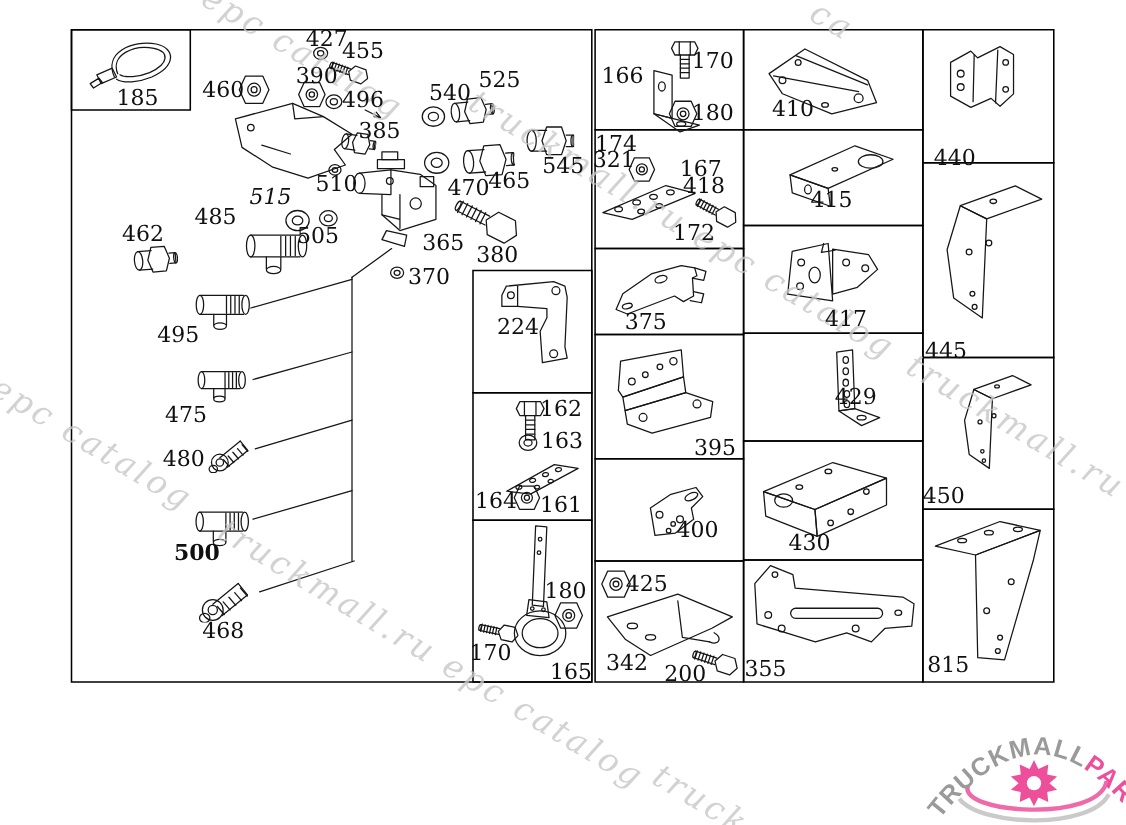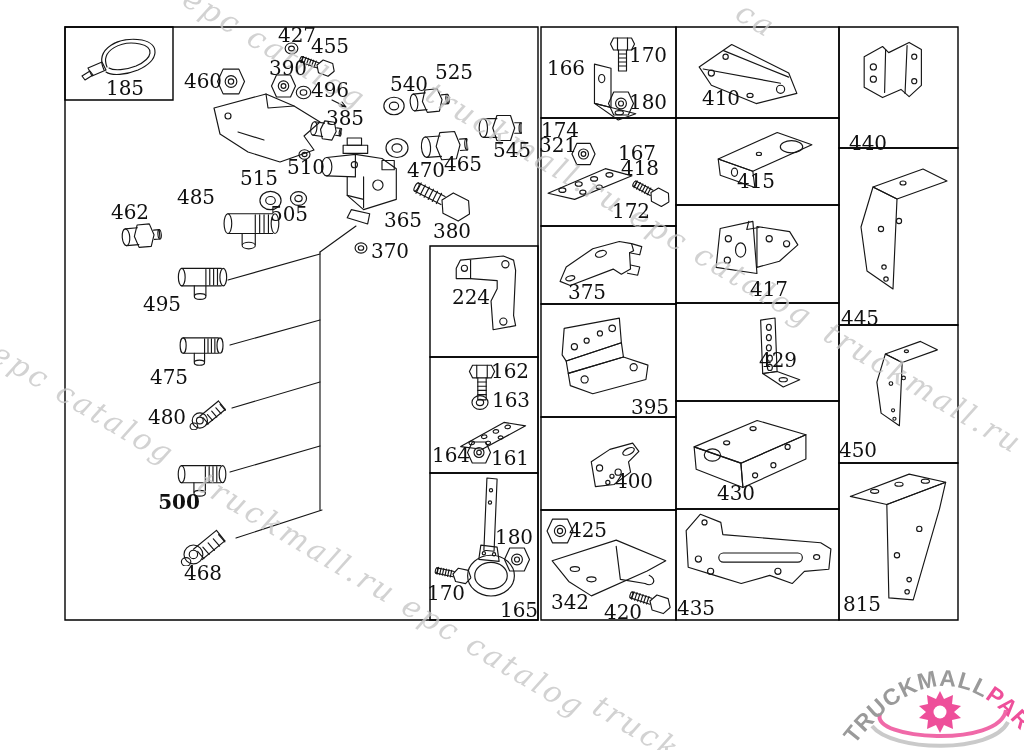--- a/index.html
+++ b/index.html
@@ -370,21 +370,21 @@
       <div class="part-label" style="left: 330px; top: 46px;">455</div>
       <div class="part-label" style="left: 288px; top: 68px;">390</div>
       <div class="part-label" style="left: 330px; top: 90px;">496</div>
       <div class="part-label" style="left: 345px; top: 118px;">385</div>
       <div class="part-label" style="left: 409px; top: 84px;">540</div>
       <div class="part-label" style="left: 454px; top: 72px;">525</div>
       <div class="part-label" style="left: 512px; top: 150px;">545</div>
       <div class="part-label" style="left: 426px; top: 170px;">470</div>
       <div class="part-label" style="left: 463px; top: 164px;">465</div>
       <div class="part-label" style="left: 306px; top: 167px;">510</div>
-      <div class="part-label" style="left: 259px; top: 178px;">515</div>
+      <div class="part-label" style="left: 246px; top: 178px; font-style: italic;">515</div>
       <div class="part-label" style="left: 289px; top: 214px;">505</div>
       <div class="part-label" style="left: 196px; top: 197px; text-align: center;">485</div>
       <div class="part-label" style="left: 130px; top: 212px;">462</div>
       <div class="part-label" style="left: 403px; top: 220px;">365</div>
       <div class="part-label" style="left: 452px; top: 231px;">380</div>
       <div class="part-label" style="left: 390px; top: 251px;">370</div>
       <div class="part-label" style="left: 162px; top: 304px;">495</div>
       <div class="part-label" style="left: 169px; top: 377px;">475</div>
       <div class="part-label" style="left: 167px; top: 417px;">480</div>
       <div class="part-label" style="left: 179px; top: 502px; font-weight: bold;">500</div>
@@ -403,25 +403,25 @@
       <div class="part-label" style="left: 560px; top: 130px;">174</div>
       <div class="part-label" style="left: 558px; top: 145px;">321</div>
       <div class="part-label" style="left: 637px; top: 153px;">167</div>
       <div class="part-label" style="left: 640px; top: 168px;">418</div>
       <div class="part-label" style="left: 631px; top: 211px;">172</div>
       <div class="part-label" style="left: 587px; top: 292px;">375</div>
       <div class="part-label" style="left: 650px; top: 407px;">395</div>
       <div class="part-label" style="left: 634px; top: 481px;">400</div>
       <div class="part-label" style="left: 588px; top: 530px;">425</div>
       <div class="part-label" style="left: 570px; top: 602px;">342</div>
-      <div class="part-label" style="left: 623px; top: 612px;">420</div>
+      <div class="part-label" style="left: 623px; top: 612px;">200</div>
       <div class="part-label" style="left: 721px; top: 98px;">410</div>
       <div class="part-label" style="left: 756px; top: 181px;">415</div>
       <div class="part-label" style="left: 769px; top: 289px;">417</div>
       <div class="part-label" style="left: 778px; top: 360px;">429</div>
       <div class="part-label" style="left: 736px; top: 493px;">430</div>
-      <div class="part-label" style="left: 696px; top: 608px;">435</div>
+      <div class="part-label" style="left: 696px; top: 608px;">355</div>
       <div class="part-label" style="left: 868px; top: 96px; margin-top: 47px;">440</div>
       <div class="part-label" style="left: 860px; top: 318px;">445</div>
       <div class="part-label" style="left: 858px; top: 450px;">450</div>
       <div class="part-label" style="left: 862px; top: 604px;">815</div>
     </div>
 </div>
 
 </body></html>

